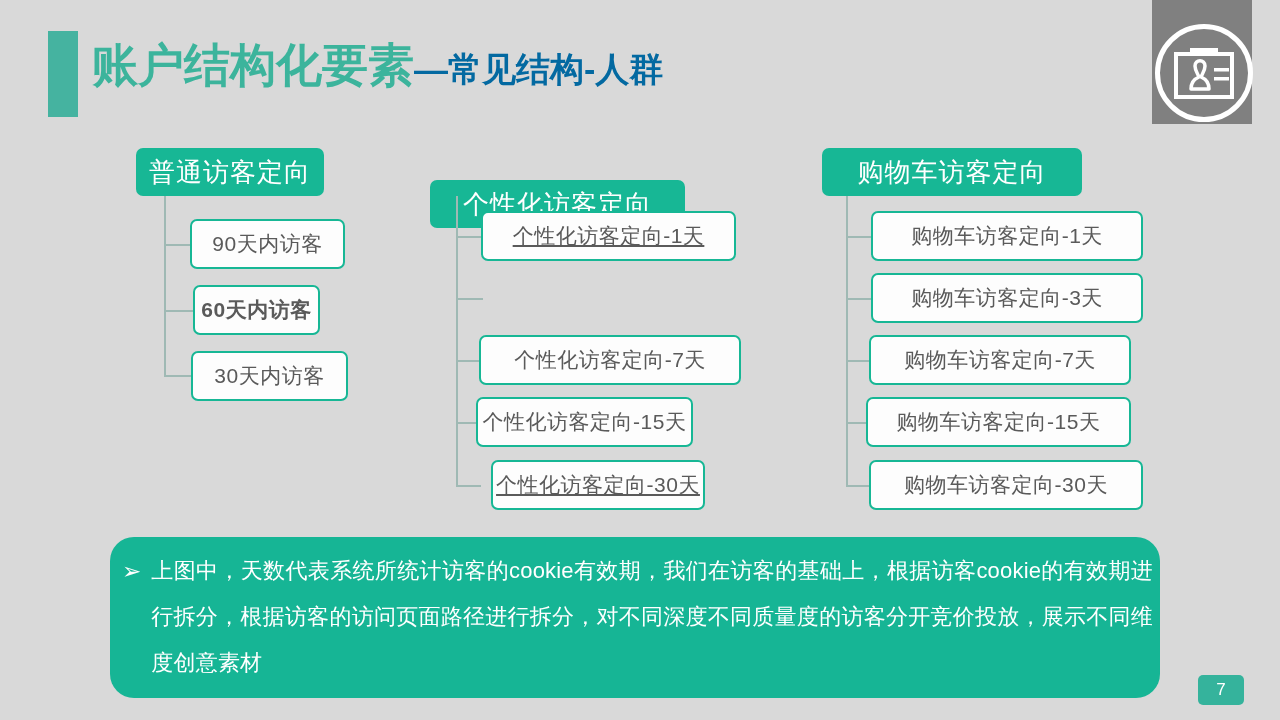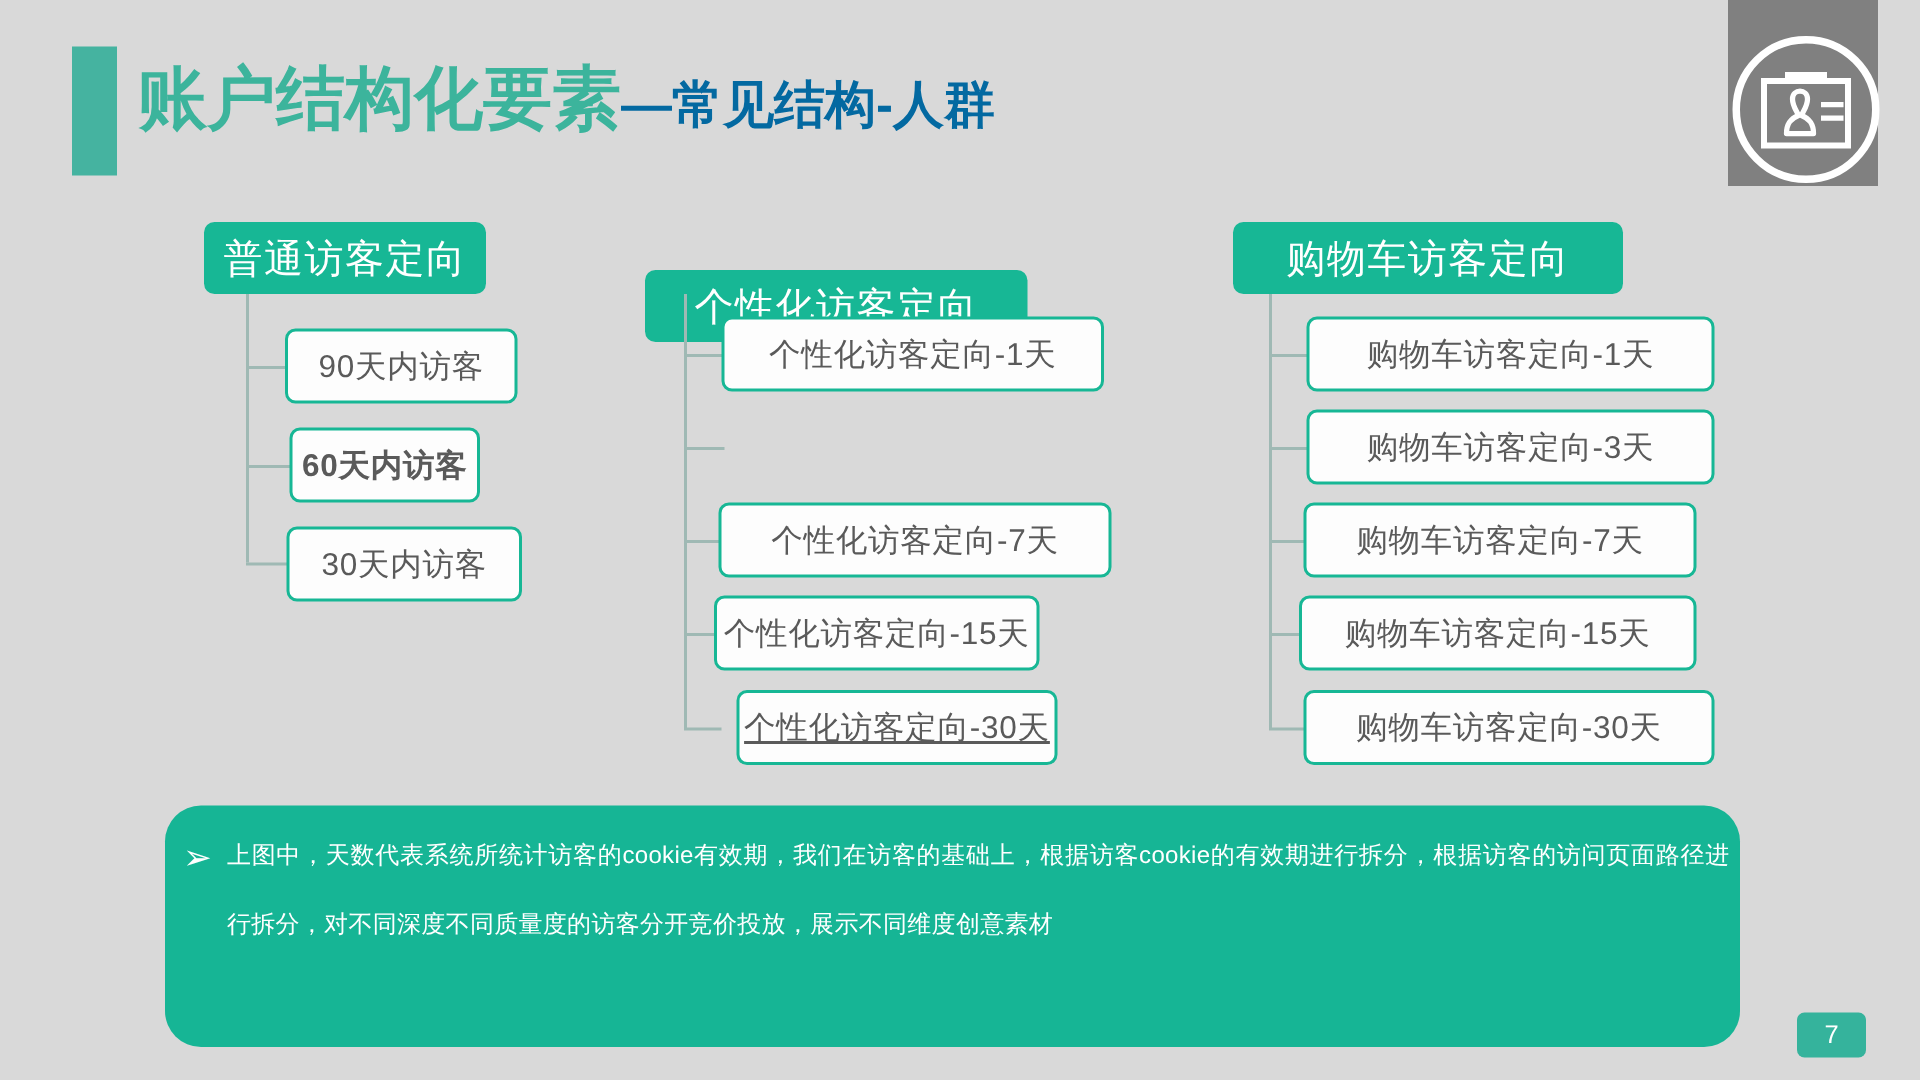--- a/index.html
+++ b/index.html
@@ -143,21 +143,21 @@
     flex: 0 0 auto;
     color: #ffffff;
     font-size: 23px;
     line-height: 46px;
     margin-right: 10px;
     margin-left: 4px;
   }
   .note-text {
     flex: 1 1 auto;
     color: #ffffff;
-    font-size: 16px;
+    font-size: 22px;
     line-height: 46px;
     letter-spacing: 0.2px;
     text-align: justify;
   }
 
   
   .page-badge {
     position: absolute;
     left: 1198px;
     top: 675px;
@@ -206,21 +206,21 @@
 
   <div class="node-head" style="left:430px; top:148px; width:255px;margin-top:32px;">个性化访客定向</div>
 
   <div class="conn conn-v" style="left:456px; top:196px; height:290px;"></div>
   <div class="conn conn-h" style="left:456px; top:236px; width:27px;"></div>
   <div class="conn conn-h" style="left:456px; top:298px; width:27px;"></div>
   <div class="conn conn-h" style="left:456px; top:360px; width:25px;"></div>
   <div class="conn conn-h" style="left:456px; top:422px; width:22px;"></div>
   <div class="conn conn-h" style="left:456px; top:485px; width:25px;"></div>
 
-  <div class="node-child" style="left:481px; top:211px; width:255px;">个性化访客定向-1天</div>
+  <div class="node-child" style="left:481px; top:211px; width:255px;text-decoration:underline;">个性化访客定向-1天</div>
   <div class="node-child" style="left:479px; top:335px; width:262px;">个性化访客定向-7天</div>
   <div class="node-child" style="left:476px; top:397px; width:217px;">个性化访客定向-15天</div>
   <div class="node-child" style="left:491px; top:460px; width:214px;text-decoration:underline;">个性化访客定向-30天</div>
 
   <div class="node-head" style="left:822px; top:148px; width:260px;">购物车访客定向</div>
 
   <div class="conn conn-v" style="left:846px; top:196px; height:290px;"></div>
   <div class="conn conn-h" style="left:846px; top:236px; width:27px;"></div>
   <div class="conn conn-h" style="left:846px; top:298px; width:27px;"></div>
   <div class="conn conn-h" style="left:846px; top:360px; width:25px;"></div>

